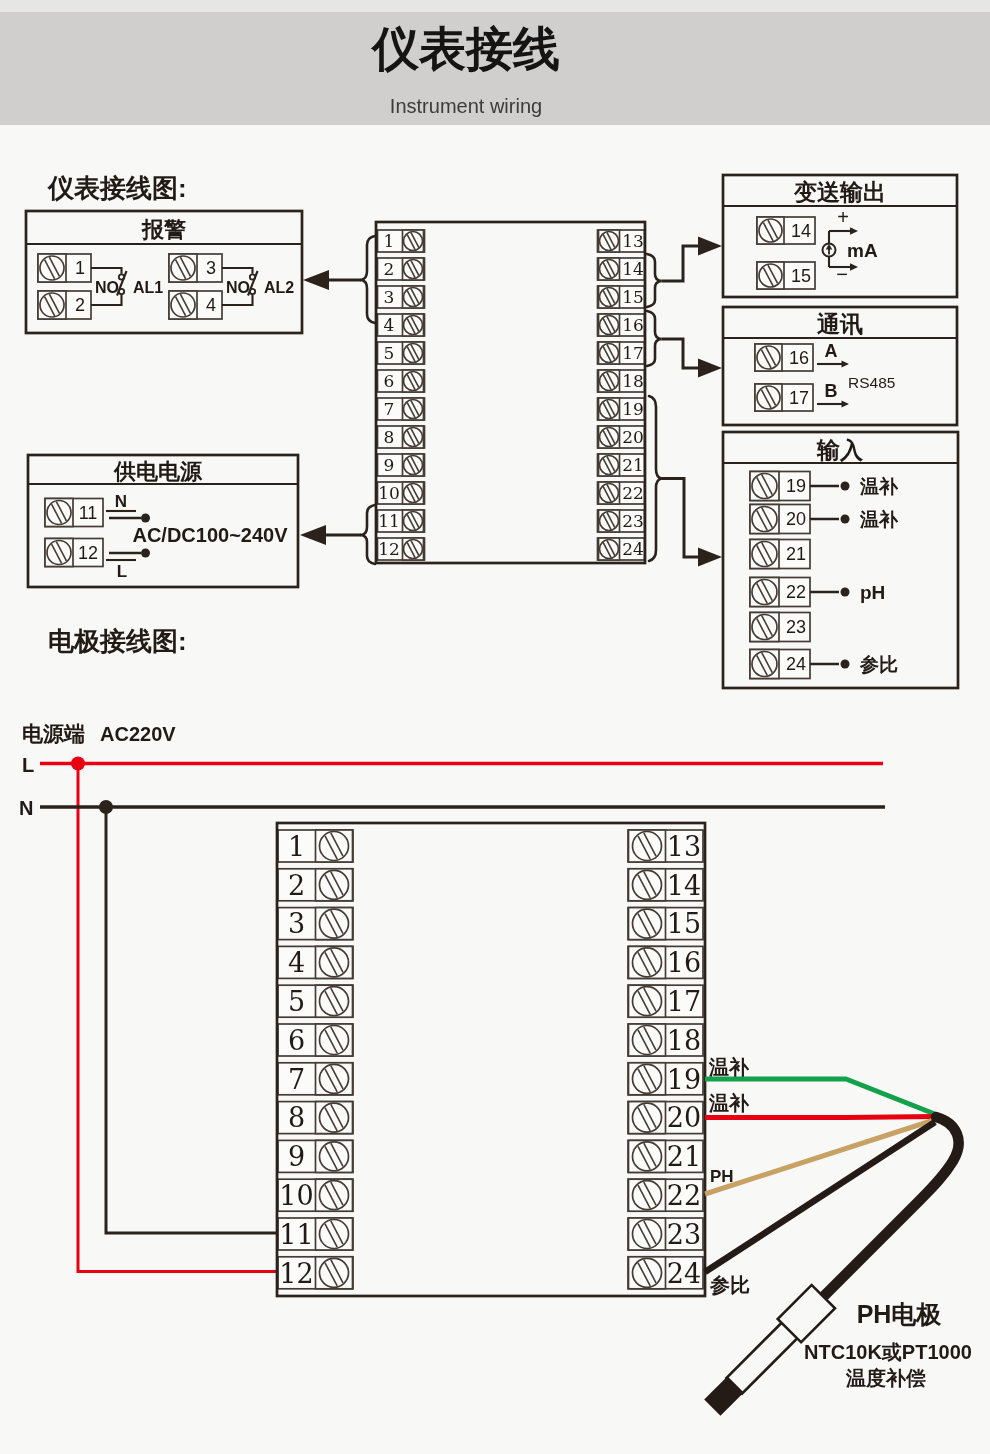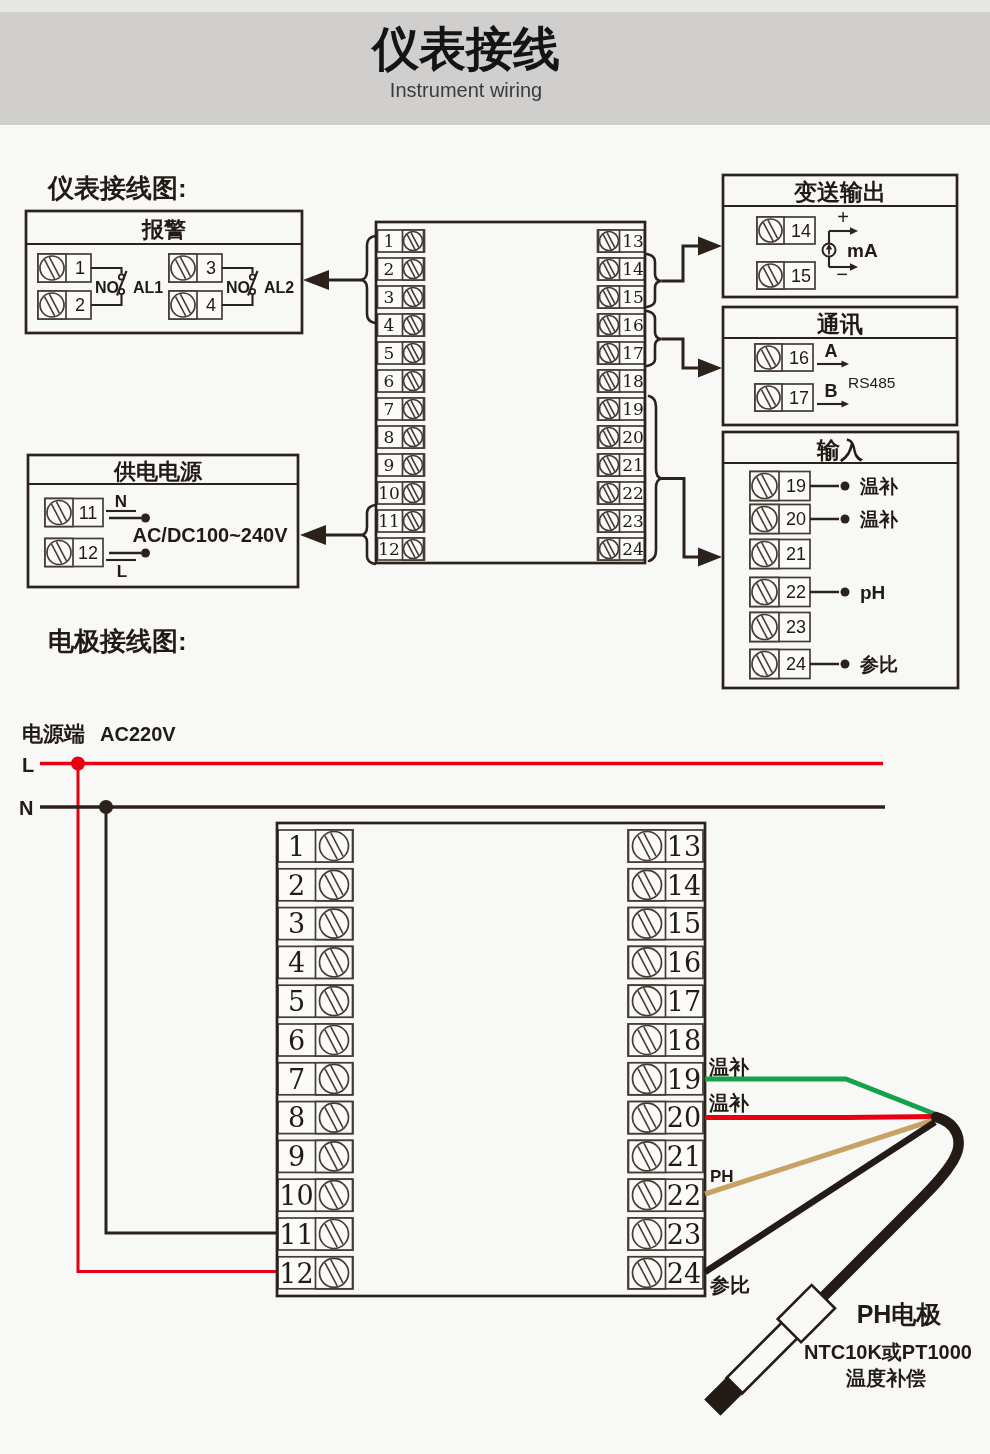--- a/index.html
+++ b/index.html
@@ -2,21 +2,21 @@
 <html><head>
 <meta charset="utf-8">
 <style>
   html,body{margin:0;padding:0;background:#e9e9e8;}
   #page{position:relative;width:990px;height:1454px;background:#f8f8f7;overflow:hidden;
         font-family:"Liberation Sans","DejaVu Sans",sans-serif;}
   #topstrip{position:absolute;top:0;left:0;width:990px;height:12px;background:#e6e6e5;}
   #band{position:absolute;top:12px;left:0;width:990px;height:113px;background:#d0cfce;
         text-align:center;box-sizing:border-box;padding-top:8px;padding-right:58px;}
   #band .title{font-size:47px;font-weight:700;color:#141414;line-height:1.25;}
-  #band .subtitle{font-size:20px;color:#3b3b3b;margin-top:0px;}
+  #band .subtitle{font-size:20px;color:#3b3b3b;margin-top:16px;}
   svg{position:absolute;top:0;left:0;}
   svg text{fill:#221a15;font-family:"Liberation Sans","DejaVu Sans",sans-serif;}
   .cjk{font-weight:700;}
   .serif{font-family:"DejaVu Serif","Liberation Serif",serif;font-weight:400;}
   .sans{font-family:"Liberation Sans","DejaVu Sans",sans-serif;}
   .box{fill:none;stroke:#2b221c;stroke-width:2.7;}
   .cell{fill:#fbfbfa;stroke:#453c35;stroke-width:1.7;}
   .slash{stroke:#453c35;stroke-width:1.6;fill:none;}
   .w2{stroke:#2b221c;stroke-width:2.1;fill:none;}
   .w25{stroke:#2b221c;stroke-width:2.5;fill:none;}

